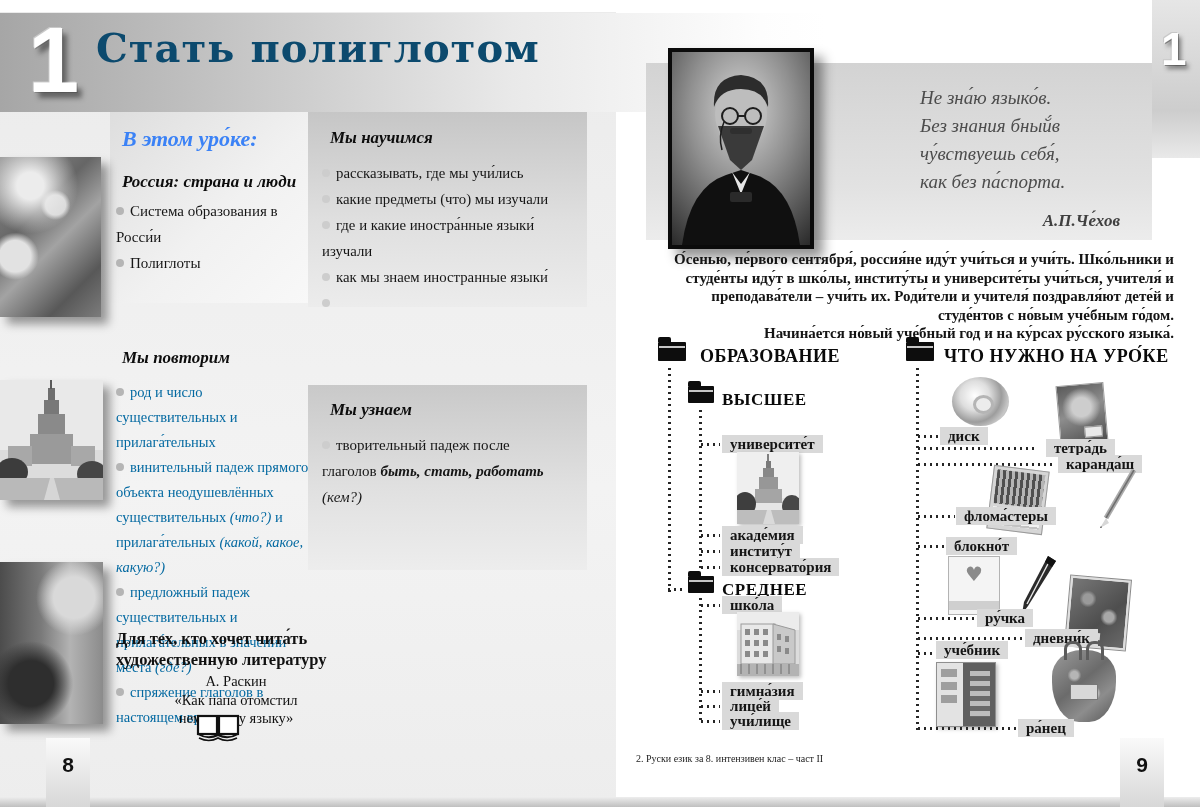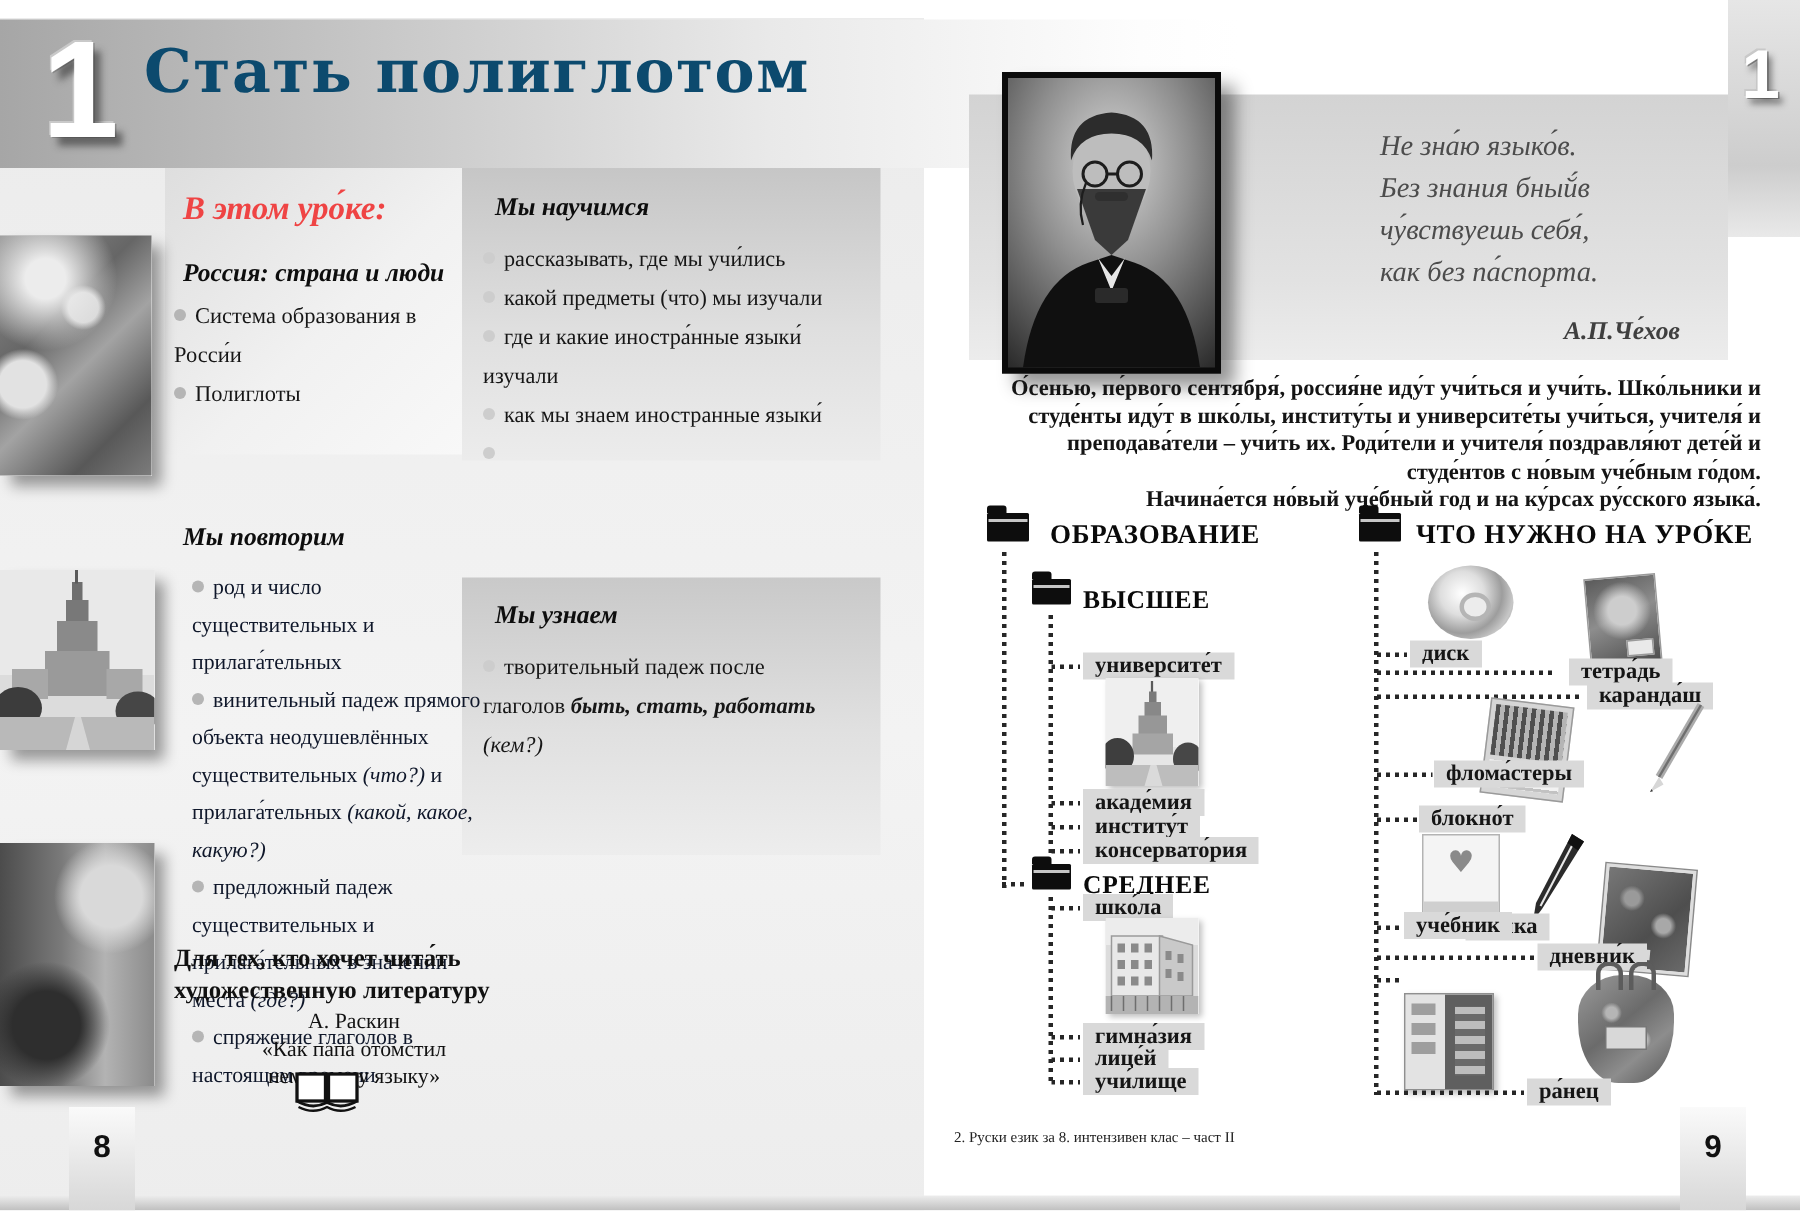--- a/index.html
+++ b/index.html
@@ -32,24 +32,24 @@
 
   
   .panel-a{left:110px;top:112px;width:198px;height:191px;
      background:linear-gradient(135deg,#dedede,#f1f1f1 55%,#f8f8f8);}
   .panel-b{left:308px;top:112px;width:279px;height:195px;
      background:linear-gradient(to bottom,#c6c6c6,#dfdfdf 55%,#ececec);}
   .panel-c{left:308px;top:385px;width:279px;height:185px;
      background:linear-gradient(to bottom,#c9c9c9,#e0e0e0 55%,#ededed);}
 
   
-  .h1-it{font:bold italic 22px/1.15 "Liberation Serif",serif;color:#ef4444;}
+  .h1-it{font:bold italic 22px/1.15 "Liberation Serif",serif;color:#3b82f6;}
   .h2-it{font:bold italic 17px/1.15 "Liberation Serif",serif;color:#0d0d0d;}
   .list{font:15px/26px "Liberation Serif",serif;color:#161616;}
-  .list2{font:14.5px/25px "Liberation Serif",serif;color:#0f172a;margin-left:12px;}
+  .list2{font:14.5px/25px "Liberation Serif",serif;color:#0369a1;}
   .dot{display:inline-block;width:8px;height:8px;border-radius:50%;background:#b5b5b5;
        margin-right:6px;vertical-align:1px;}
   .dot.lt{background:#cdcdcd;}
   .it{font-style:italic;}
   .bi{font-style:italic;font-weight:bold;}
   .reading-h{font:bold 16.5px/21px "Liberation Serif",serif;}
   .reading-c{font:14.5px/19px "Liberation Serif",serif;text-align:center;}
 
   .quote-text{font:italic 19px/28px "Liberation Serif",serif;color:#4c4c4c;}
   .quote-author{font:bold italic 17px/1 "Liberation Serif",serif;color:#3f3f3f;text-align:right;margin-top:16px;}
@@ -164,21 +164,21 @@
   <div class="abs h1-it" style="left:122px;top:126px;">В этом уро́ке:</div>
   <div class="abs h2-it" style="left:122px;top:172px;">Россия: страна и люди</div>
   <div class="abs list" style="left:116px;top:198px;width:182px;">
     <div><span class="dot"></span><span>Система образования в Росси́и</span></div>
     <div><span class="dot"></span><span>Полиглоты</span></div>
   </div>
 
   <div class="abs h2-it" style="left:330px;top:128px;">Мы научимся</div>
   <div class="abs list" style="left:322px;top:160px;width:258px;font-size:14.8px;">
     <div><span class="dot lt"></span><span>рассказывать, где мы учи́лись</span></div>
-    <div><span class="dot lt"></span><span>какой предметы (что) мы изучали</span></div>
+    <div><span class="dot lt"></span><span>какие предметы (что) мы изучали</span></div>
     <div><span class="dot lt"></span><span>где и какие иностра́нные языки́ изучали</span></div>
     <div><span class="dot lt"></span><span>как мы знаем иностранные языки́</span></div>
     <div><span class="dot lt"></span></div>
   </div>
 
   <div class="abs h2-it" style="left:122px;top:348px;">Мы повторим</div>
   <div class="abs list2" style="left:116px;top:380px;width:198px;">
     <div><span class="dot"></span><span>род и число существительных и прилага́тельных</span></div>
     <div><span class="dot"></span><span>винительный падеж прямого объекта неодушевлённых существительных </span><span class="it">(что?)</span><span> и прилага́тельных </span><span class="it">(какой, какое, какую?)</span></div>
     <div><span class="dot"></span><span>предложный падеж существительных и прилага́тельных в значении места </span><span class="it">(где?)</span></div>
@@ -362,21 +362,21 @@
   </div>
   <div class="abs diary" style="left:1068px;top:578px;"></div>
 
   <div class="abs hdots" style="left:918px;top:617px;width:57px;"></div>
   <div class="abs tree-label" style="left:977px;top:609px;">ру́чка</div>
 
   <div class="abs hdots" style="left:918px;top:637px;width:105px;"></div>
   <div class="abs tree-label" style="left:1025px;top:629px;">дневни́к</div>
 
   <div class="abs hdots" style="left:918px;top:652px;width:16px;"></div>
-  <div class="abs tree-label" style="left:936px;top:608px;">уче́бник</div>
+  <div class="abs tree-label" style="left:936px;top:641px;">уче́бник</div>
   <div class="abs textbook" style="left:936px;top:662px;box-shadow:2px 2px 4px rgba(0,0,0,.25);"></div>
 
   <div class="abs backpack" style="left:1052px;top:650px;">
     <div class="patch"></div>
   </div>
   <div class="abs hdots" style="left:918px;top:727px;width:98px;"></div>
   <div class="abs tree-label" style="left:1018px;top:719px;">ра́нец</div>
 
   <div class="abs footer-note">2. Руски език за 8. интензивен клас – част II</div>
   <div class="abs page-tab" style="left:46px;top:738px;">

